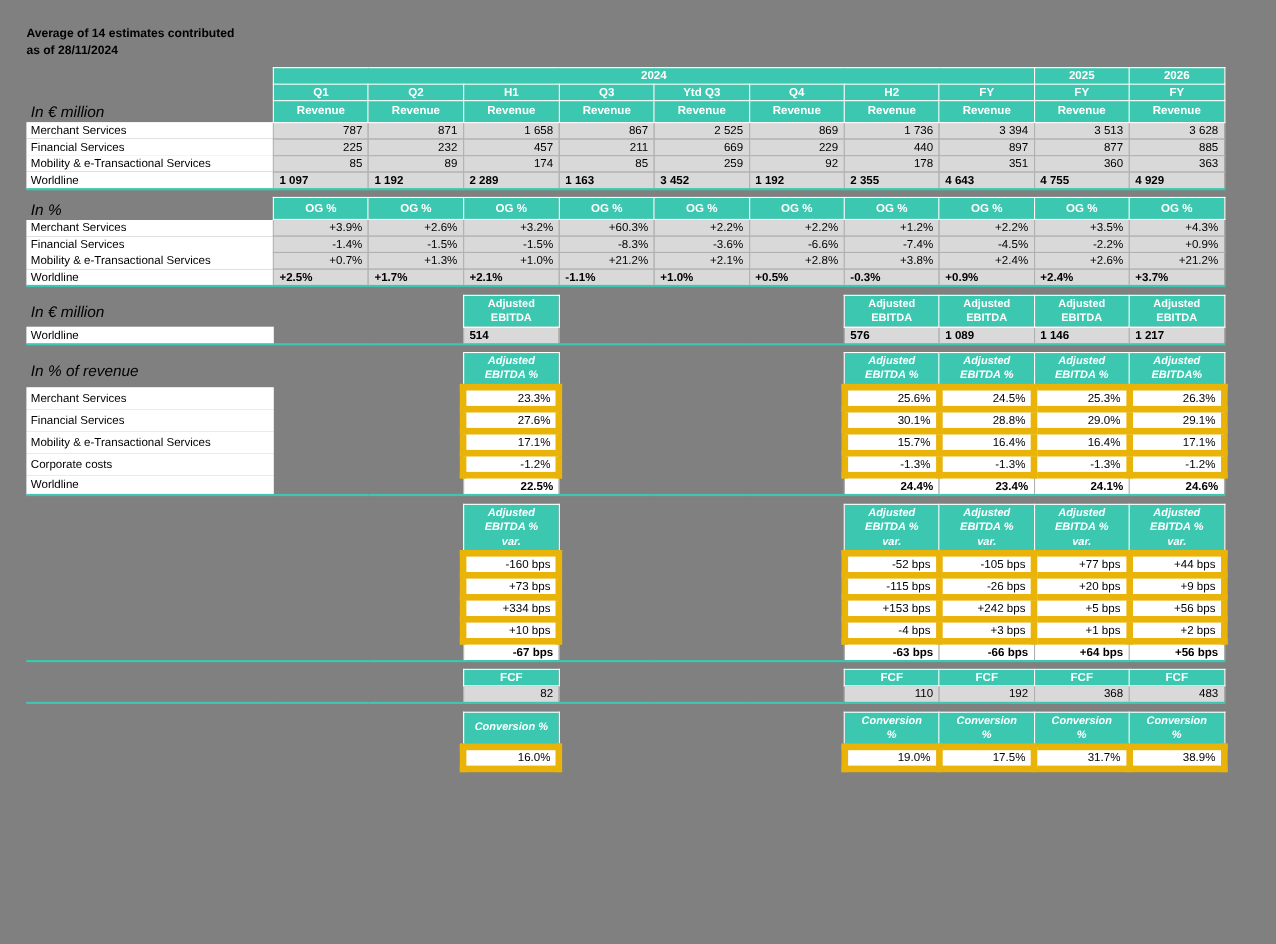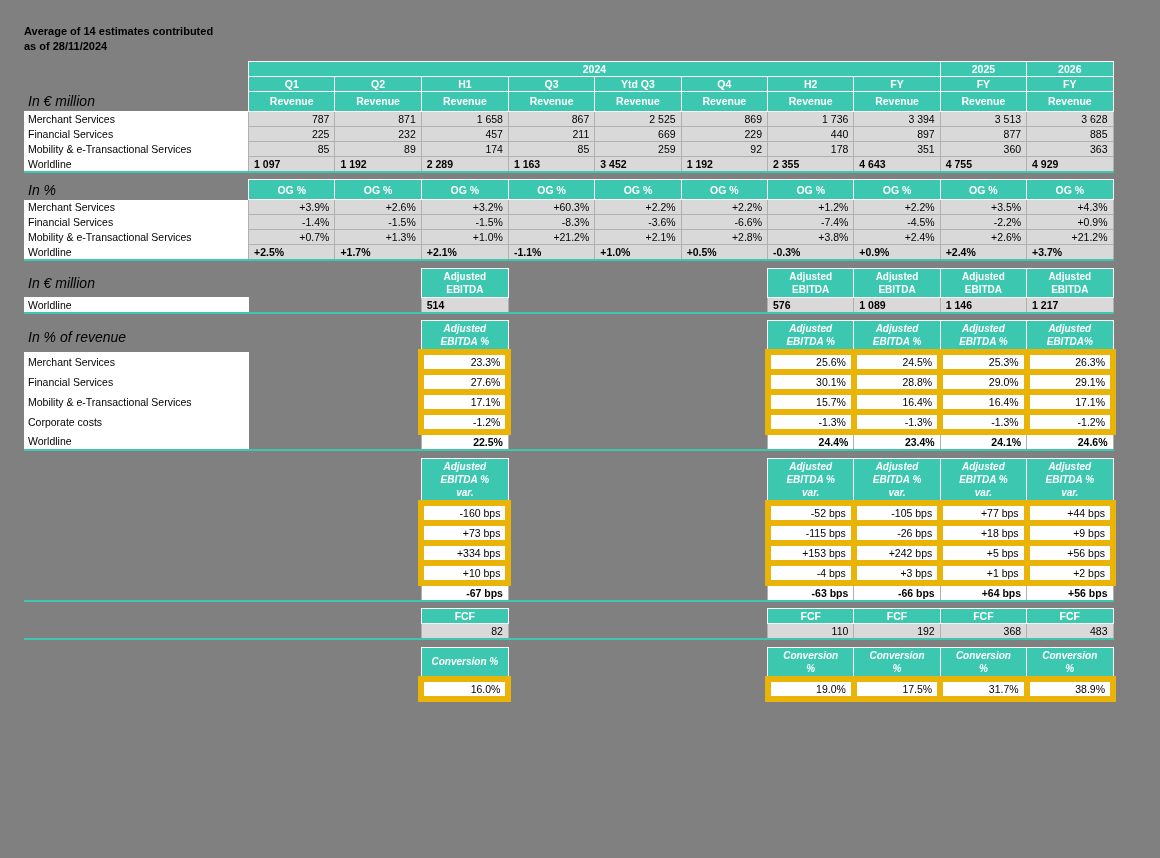--- a/index.html
+++ b/index.html
@@ -433,21 +433,21 @@
       <tr>
         <td class="empty-cell"></td>
         <td class="empty-cell"></td>
         <td class="empty-cell"></td>
         <td class="data-cell-white">+73 bps</td>
         <td class="empty-cell"></td>
         <td class="empty-cell"></td>
         <td class="empty-cell"></td>
         <td class="data-cell-white">-115 bps</td>
         <td class="data-cell-white">-26 bps</td>
-        <td class="data-cell-white">+18 bps</td>
+        <td class="data-cell-white">+20 bps</td>
         <td class="data-cell-white">+9 bps</td>
       </tr>
       <tr>
         <td class="empty-cell"></td>
         <td class="empty-cell"></td>
         <td class="empty-cell"></td>
         <td class="data-cell-white">+334 bps</td>
         <td class="empty-cell"></td>
         <td class="empty-cell"></td>
         <td class="empty-cell"></td>

